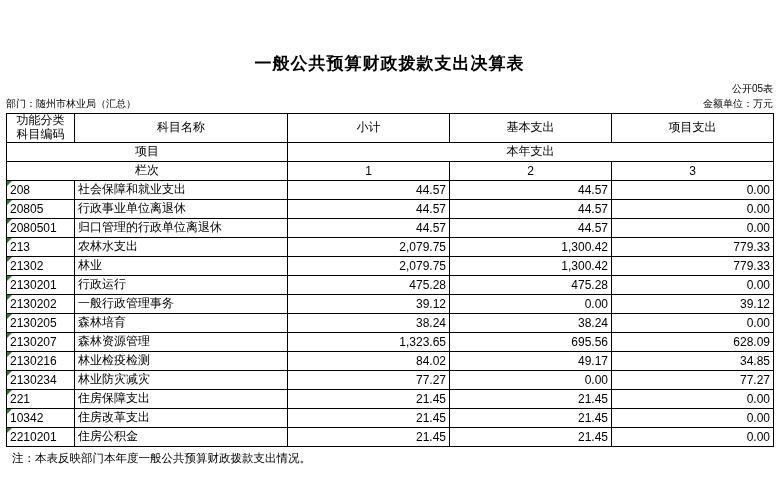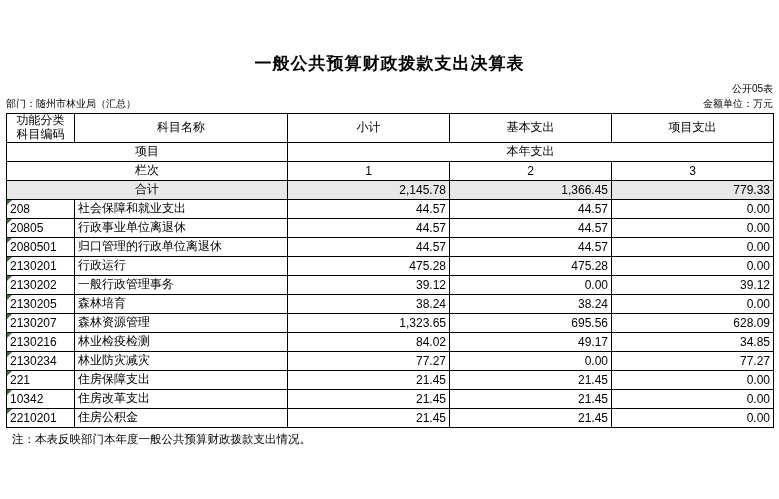--- a/index.html
+++ b/index.html
@@ -144,26 +144,20 @@
       <tr>
         <td class="hdr" colspan="2">项目</td>
         <td class="hdr" colspan="3">本年支出</td>
       </tr>
       <tr class="rank-row">
         <td colspan="2">栏次</td>
         <td>1</td>
         <td>2</td>
         <td>3</td>
       </tr>
-      <tr class="row-total">
-        <td class="lbl" colspan="2">合计</td>
-        <td class="num">2,145.78</td>
-        <td class="num">1,366.45</td>
-        <td class="num">779.33</td>
-      </tr>
 
       <tr>
         <td class="code-cell corner">208</td>
         <td class="lvl1">社会保障和就业支出</td>
         <td class="num">44.57</td>
         <td class="num">44.57</td>
         <td class="num">0.00</td>
       </tr>
       <tr>
         <td class="code-cell corner">20805</td>
@@ -171,20 +165,34 @@
         <td class="num">44.57</td>
         <td class="num">44.57</td>
         <td class="num">0.00</td>
       </tr>
       <tr>
         <td class="code-cell corner">2080501</td>
         <td class="lvl2">归口管理的行政单位离退休</td>
         <td class="num">44.57</td>
         <td class="num">44.57</td>
         <td class="num">0.00</td>
+      </tr>
+      <tr>
+        <td class="code-cell corner">213</td>
+        <td class="lvl1">农林水支出</td>
+        <td class="num">2,079.75</td>
+        <td class="num">1,300.42</td>
+        <td class="num">779.33</td>
+      </tr>
+      <tr>
+        <td class="code-cell corner">21302</td>
+        <td class="lvl1">林业</td>
+        <td class="num">2,079.75</td>
+        <td class="num">1,300.42</td>
+        <td class="num">779.33</td>
       </tr>
       <tr>
         <td class="code-cell corner">2130201</td>
         <td class="lvl2">行政运行</td>
         <td class="num">475.28</td>
         <td class="num">475.28</td>
         <td class="num">0.00</td>
       </tr>
       <tr>
         <td class="code-cell corner">2130202</td>

